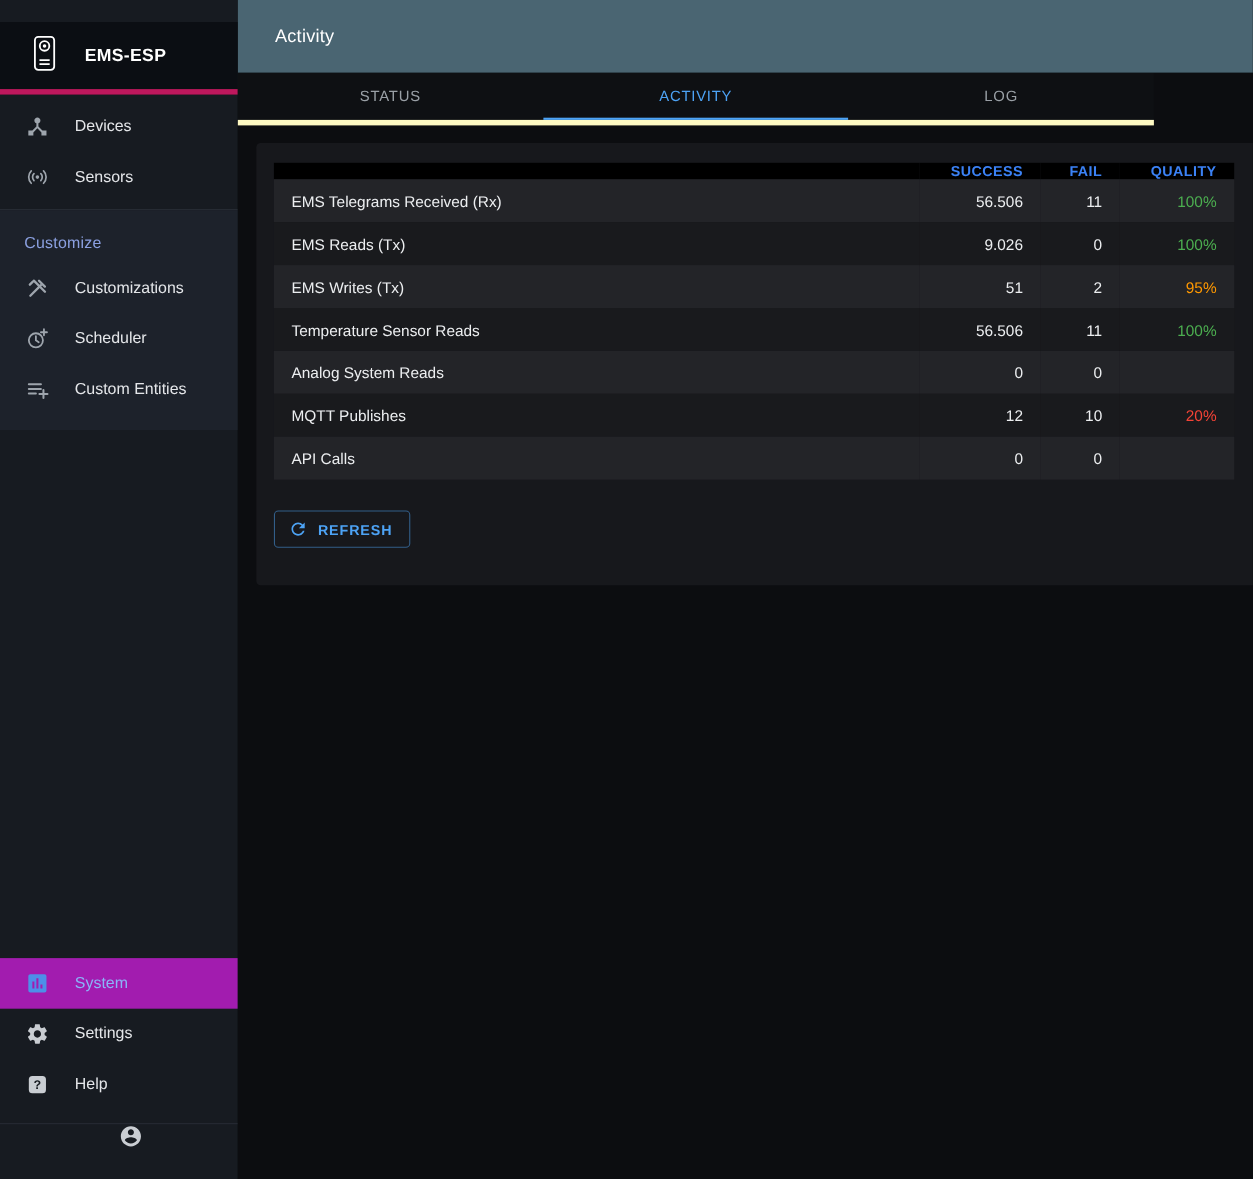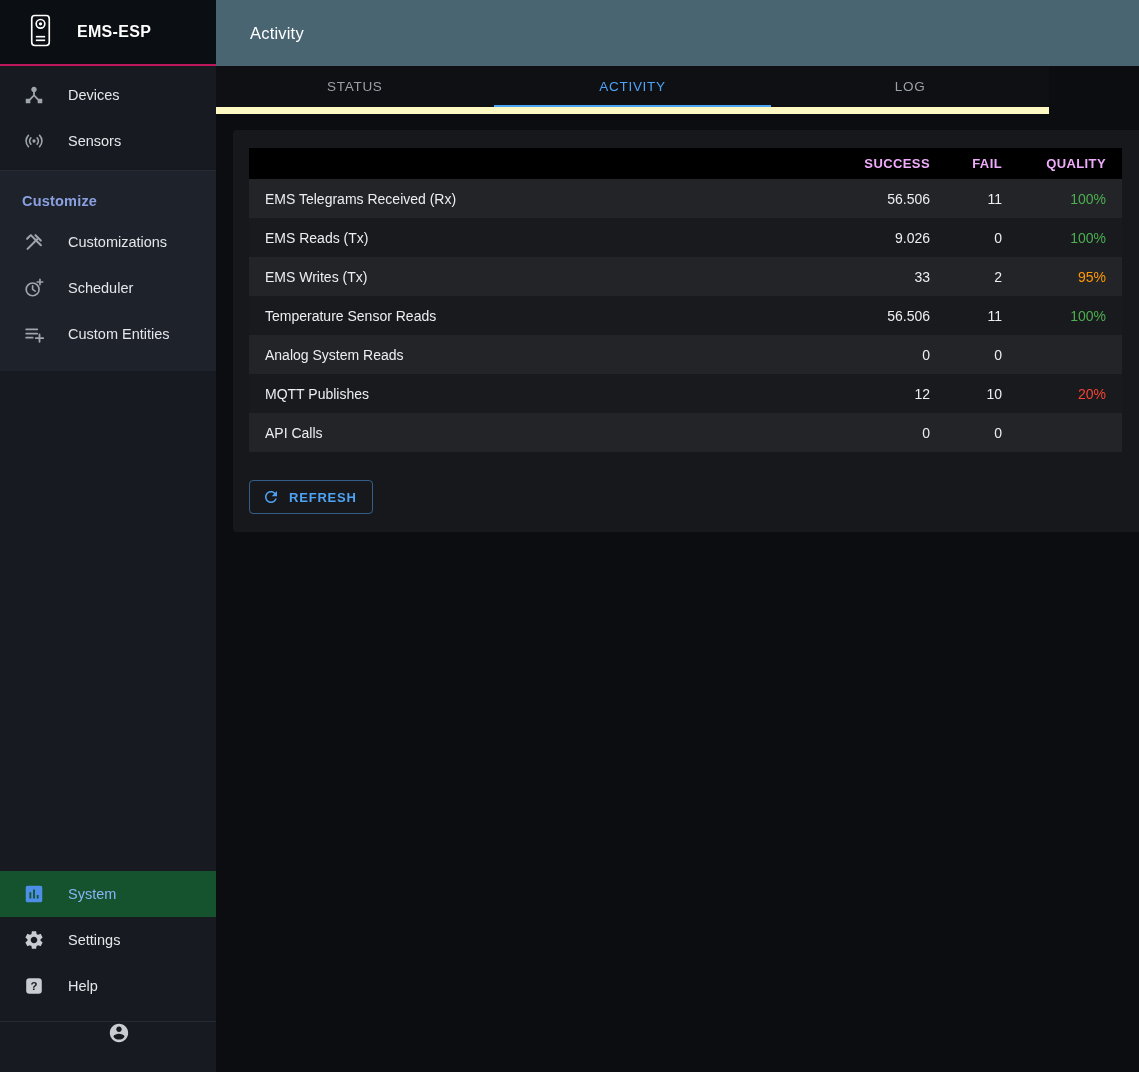--- a/index.html
+++ b/index.html
@@ -17,60 +17,61 @@
     position:absolute; left:0; top:0; width:216px; height:1072px;
     background:#171b21;
     display:flex; flex-direction:column;
     z-index:3;
   }
   .brand {
     height:66px; flex:0 0 66px;
     background:#0b0e13;
     display:flex; align-items:center;
     padding-left:28px; gap:24px;
-    border-bottom:2px solid #be185d;
+    border-bottom:5px solid #be185d;
+    margin-top:20px;
   }
   .brand-title { color:#ffffff; font-size:16px; font-weight:bold; letter-spacing:.3px; }
 
   .nav-group { padding:6px 0; }
   .nav-item {
     height:46px; display:flex; align-items:center;
     padding-left:22px; gap:22px;
     font-size:14.5px; color:#e4e6e9; cursor:pointer;
   }
   .nav-item .icon { width:24px; height:24px; display:flex; align-items:center; justify-content:center; color:#9ea5ad; flex:0 0 24px; }
-  .nav-item.selected { background:#14532d;text-align:center; }
+  .nav-item.selected { background:#a21caf;text-align:center; }
   .nav-item.selected .label { color:#8ab4f8; }
 
   .divider { height:1px; background:#262b33; margin:0; }
 
   .customize-panel { background:#1d222b; padding:10px 0 14px 0; }
   .section-header {
     padding:12px 0 10px 22px;
-    font-size:14.5px; font-weight:bold; color:#8ba0e0; letter-spacing:.2px;
+    font-size:14.5px; font-weight:normal; color:#8ba0e0; letter-spacing:.2px;
   }
 
   .sidebar-spacer { flex:1 1 auto; }
 
   .user-row { height:50px; display:flex; align-items:center; padding-left:22px; gap:32px; font-size:14.5px; cursor:pointer;flex-direction:column; }
 
   
   .appbar {
     position:absolute; left:216px; top:0; width:923px; height:66px;
     background:#4a6572;
     display:flex; align-items:center; padding-left:34px;
     z-index:2;
   }
   .appbar-title { color:#ffffff; font-size:16.5px; letter-spacing:.2px; }
 
   
   .tabs {
     position:absolute; left:216px; top:66px; width:833px; height:48px;
     display:flex; background:#0e1013;
-    border-bottom:7px solid #fef9c3;
+    border-bottom:5px solid #fef9c3;
   }
   .tab {
     flex:1 1 0; display:flex; align-items:center; justify-content:center;
     font-size:13.5px; letter-spacing:.7px; color:#9aa0a6;
     position:relative; cursor:pointer; text-transform:uppercase;
   }
   .tab.active { color:#4da3f5; }
   .tab.active::after { content:""; position:absolute; left:0; right:0; bottom:0; height:2px; background:#4da3f5; }
 
   
@@ -79,22 +80,22 @@
     background:#17181c; border-radius:4px 0 0 4px;
     padding:18px 17px 0 16px;
   }
   table { width:100%; border-collapse:collapse; table-layout:fixed; }
   col.c-label { width:auto; }
   col.c-success { width:110px; }
   col.c-fail { width:72px; }
   col.c-quality { width:104px; }
 
   thead th {
-    background:#000000; height:31px;
-    font-size:13px; font-weight:bold; color:#f0abfc; letter-spacing:.4px;
+    background:#000000; height:15px;
+    font-size:13px; font-weight:bold; color:#3b82f6; letter-spacing:.4px;
     text-align:right; padding-right:16px;
   }
   thead th.label-col { text-align:left; padding-left:16px; }
 
   tbody td {
     height:39px; font-size:14px; color:#eceef0;
     text-align:right; padding-right:16px;
   }
   tbody td.label-cell { text-align:left; padding-left:16px; }
   tbody tr:nth-child(odd)  { background:#232428; }
@@ -274,21 +275,21 @@
 
   <tr>
     <td class="label-cell">EMS Reads (Tx)</td>
     <td>9.026</td>
     <td>0</td>
     <td style="color: rgb(76, 175, 80);">100%</td>
   </tr>
 
   <tr>
     <td class="label-cell">EMS Writes (Tx)</td>
-    <td>33</td>
+    <td>51</td>
     <td>2</td>
     <td style="color: rgb(255, 152, 0);">95%</td>
   </tr>
 
   <tr>
     <td class="label-cell">Temperature Sensor Reads</td>
     <td>56.506</td>
     <td>11</td>
     <td style="color: rgb(76, 175, 80);">100%</td>
   </tr>

